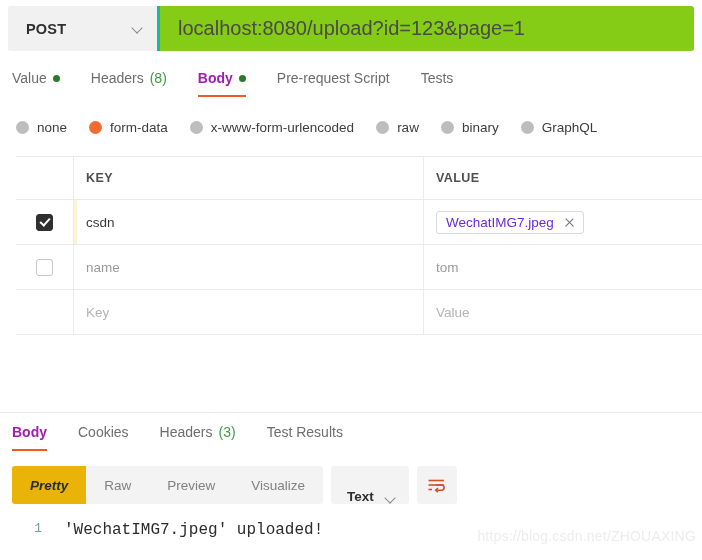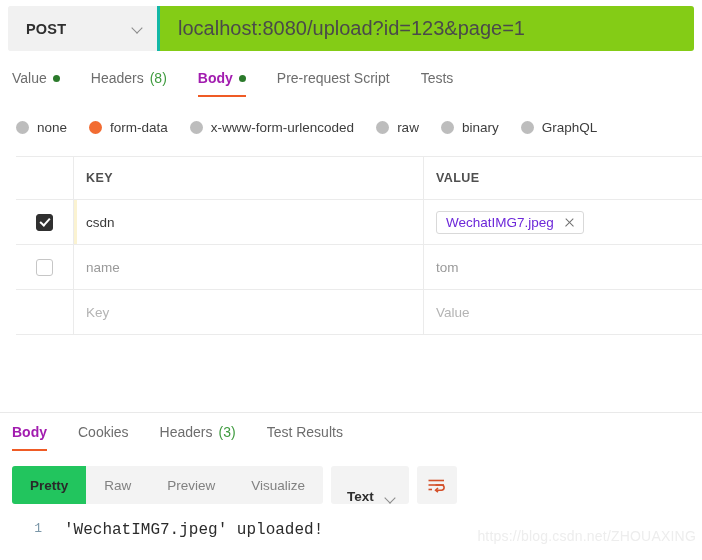--- a/index.html
+++ b/index.html
@@ -282,23 +282,24 @@
   }
   .seg {
     display: flex;
     align-items: center;
     padding: 0 18px;
     font-size: 13.5px;
     color: #818181;
     cursor: pointer;
   }
   .seg.active {
-    background: #22c55e;
+    background: #eab308;
     color: #2a2a2a;
     font-weight: bold;
+    font-style: italic;
   }
   .type-select {
     display: flex;
     align-items: flex-end;
     gap: 11px;
     height: 38px;
     padding: 0 13px 0 16px;
     background: #f3f3f3;
     border-radius: 3px;
     cursor: pointer;

